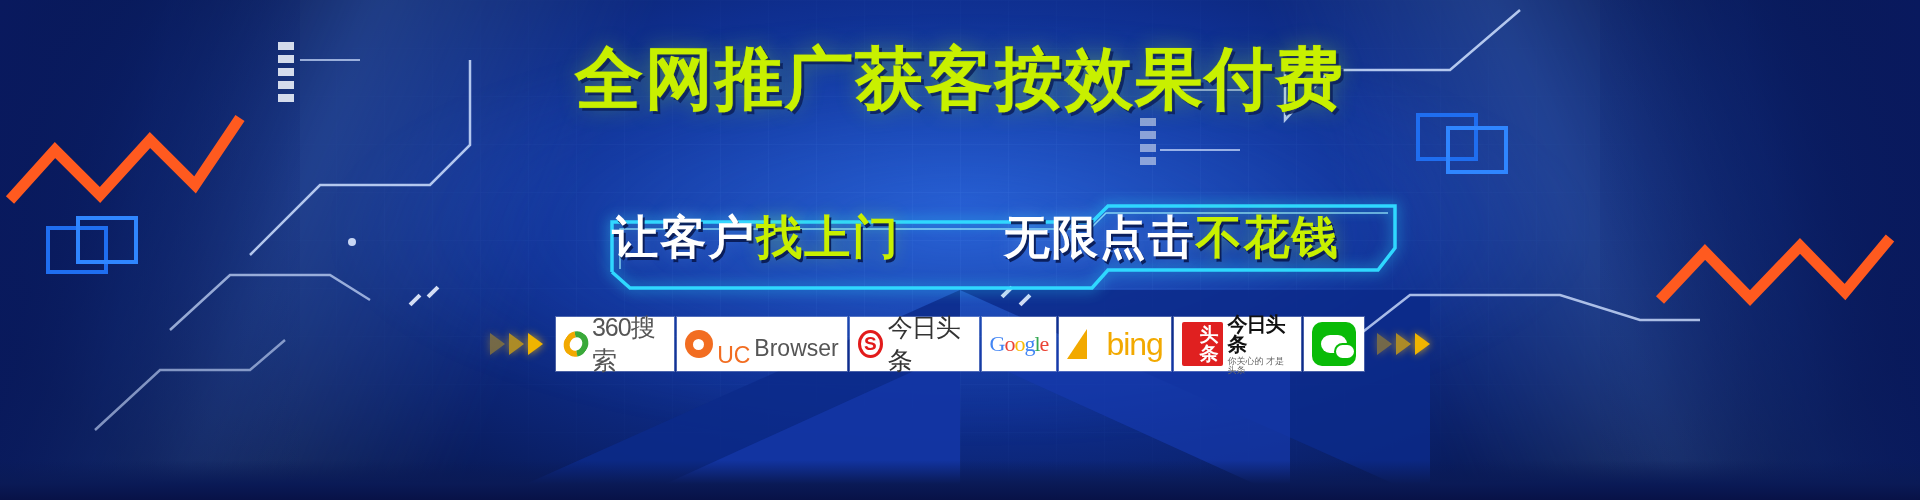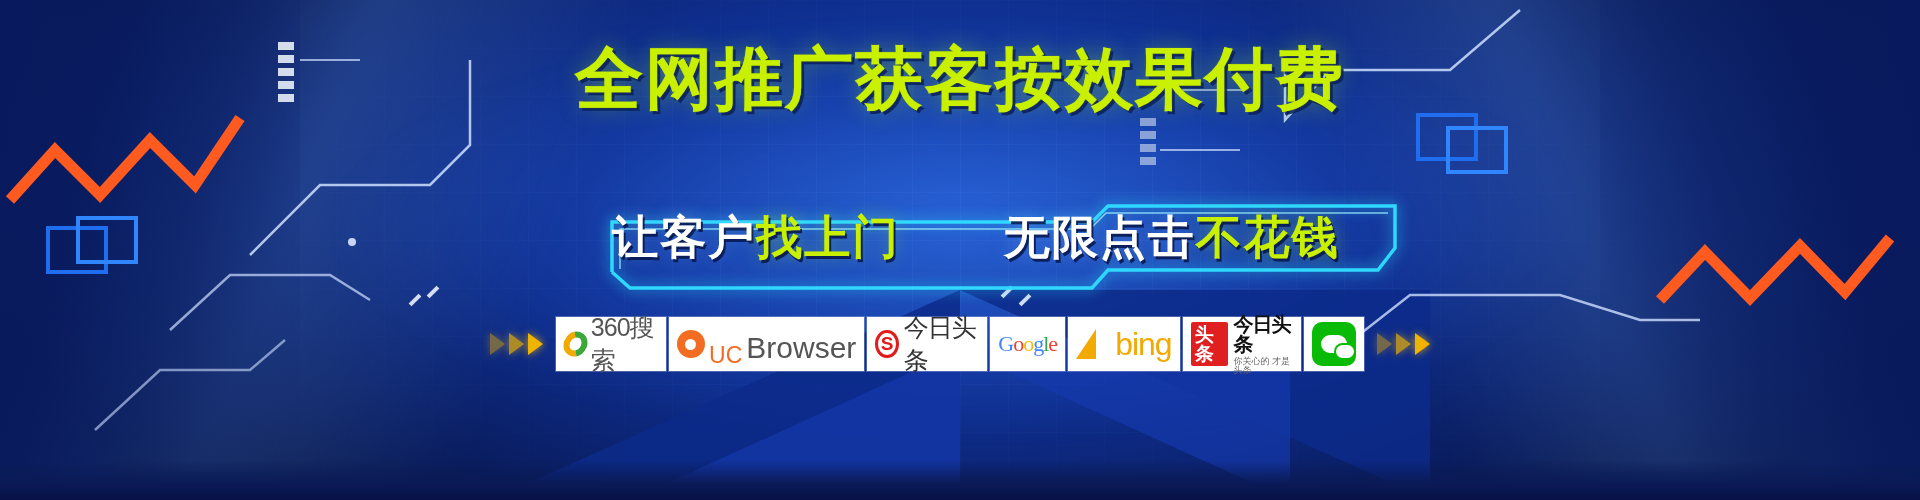--- a/index.html
+++ b/index.html
@@ -75,32 +75,32 @@
   .baidu .paw{color:#2319dc;margin:0 1px;font-size:24px;}
   .baidu .cn{color:#dd0000;margin-left:2px;}
   .l360{display:flex;align-items:center;gap:4px;}
   .l360 .ring{width:26px;height:26px;border-radius:50%;border:6px solid #f2a900;
     border-top-color:#3aa93a;border-right-color:#3aa93a;box-sizing:border-box;transform:rotate(35deg);}
   .l360 .txt{font-size:25px;color:#555;letter-spacing:-1px;}
   .uc{display:flex;align-items:center;gap:4px;}
   .uc .sq{width:28px;height:28px;border-radius:50%;background:#f26d21;position:relative;}
   .uc .sq:after{content:"";position:absolute;left:8px;top:9px;width:11px;height:11px;border-radius:50%;background:#fff;}
   .uc .t1{font-size:23px;font-weight:normal;color:#f26d21;margin-top:22px;}
-  .uc .t2{font-size:30px;color:#555;margin-top:8px;}
+  .uc .t2{font-size:23px;color:#555;margin-top:8px;}
   .sogou{display:flex;align-items:center;gap:5px;}
   .sogou .circ{width:28px;height:28px;border-radius:50%;border:3px solid #e21b1b;color:#e21b1b;
     font-size:19px;font-weight:bold;display:flex;align-items:center;justify-content:center;box-sizing:border-box;}
   .sogou .txt{font-size:25px;color:#333;letter-spacing:-1px;}
   .google{font-size:22px;letter-spacing:-1px;font-family:"Liberation Serif","DejaVu Serif",serif;}
   .google .c1{color:#4285f4;} .google .c2{color:#ea4335;} .google .c3{color:#fbbc05;} .google .c4{color:#34a853;}
   .bing{display:flex;align-items:center;gap:19px;}
   .bing .mk{width:0;height:0;border-style:solid;border-width:0 0 30px 20px;border-color:transparent transparent #f2a900 transparent;}
   .bing .txt{font-size:32px;color:#f2a900;letter-spacing:-1px;}
   .tt{display:flex;align-items:center;gap:5px;}
-  .tt .box{background:#e02020;color:#fff;font-size:19px;font-weight:bold;padding:3px 4px;line-height:1;border-radius:2px;}
+  .tt .box{background:#e02020;color:#fff;font-size:19px;font-weight:bold;padding:3px 4px;line-height:1;border-radius:2px;text-align:right;}
   .tt .rt{display:flex;flex-direction:column;line-height:1;}
   .tt .rt .m{font-size:20px;font-weight:bold;color:#111;letter-spacing:-1px;}
   .tt .rt .s{font-size:9px;color:#666;margin-top:3px;letter-spacing:0;}
   .wechat{width:44px;height:44px;border-radius:10px;background:#09bb07;display:flex;align-items:center;justify-content:center;}
   .wechat .b{width:26px;height:18px;border-radius:9px;background:#fff;position:relative;}
   .wechat .b:after{content:"";position:absolute;right:-7px;bottom:-5px;width:18px;height:13px;border-radius:7px;background:#fff;
     box-shadow:0 0 0 2px #09bb07;}
 
   
   .dashcol{position:absolute;display:flex;flex-direction:column;gap:5px;}

